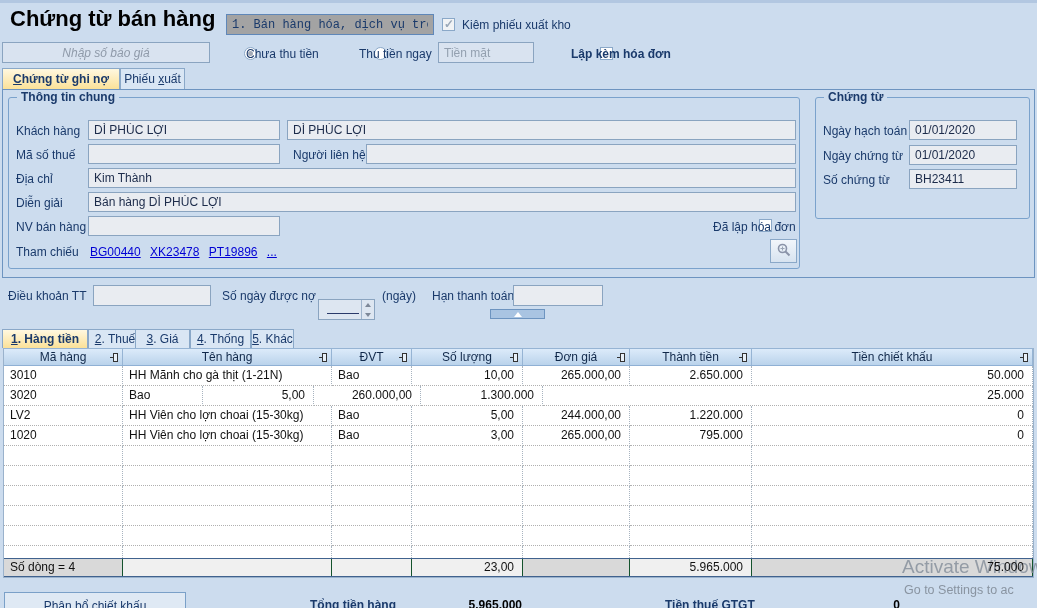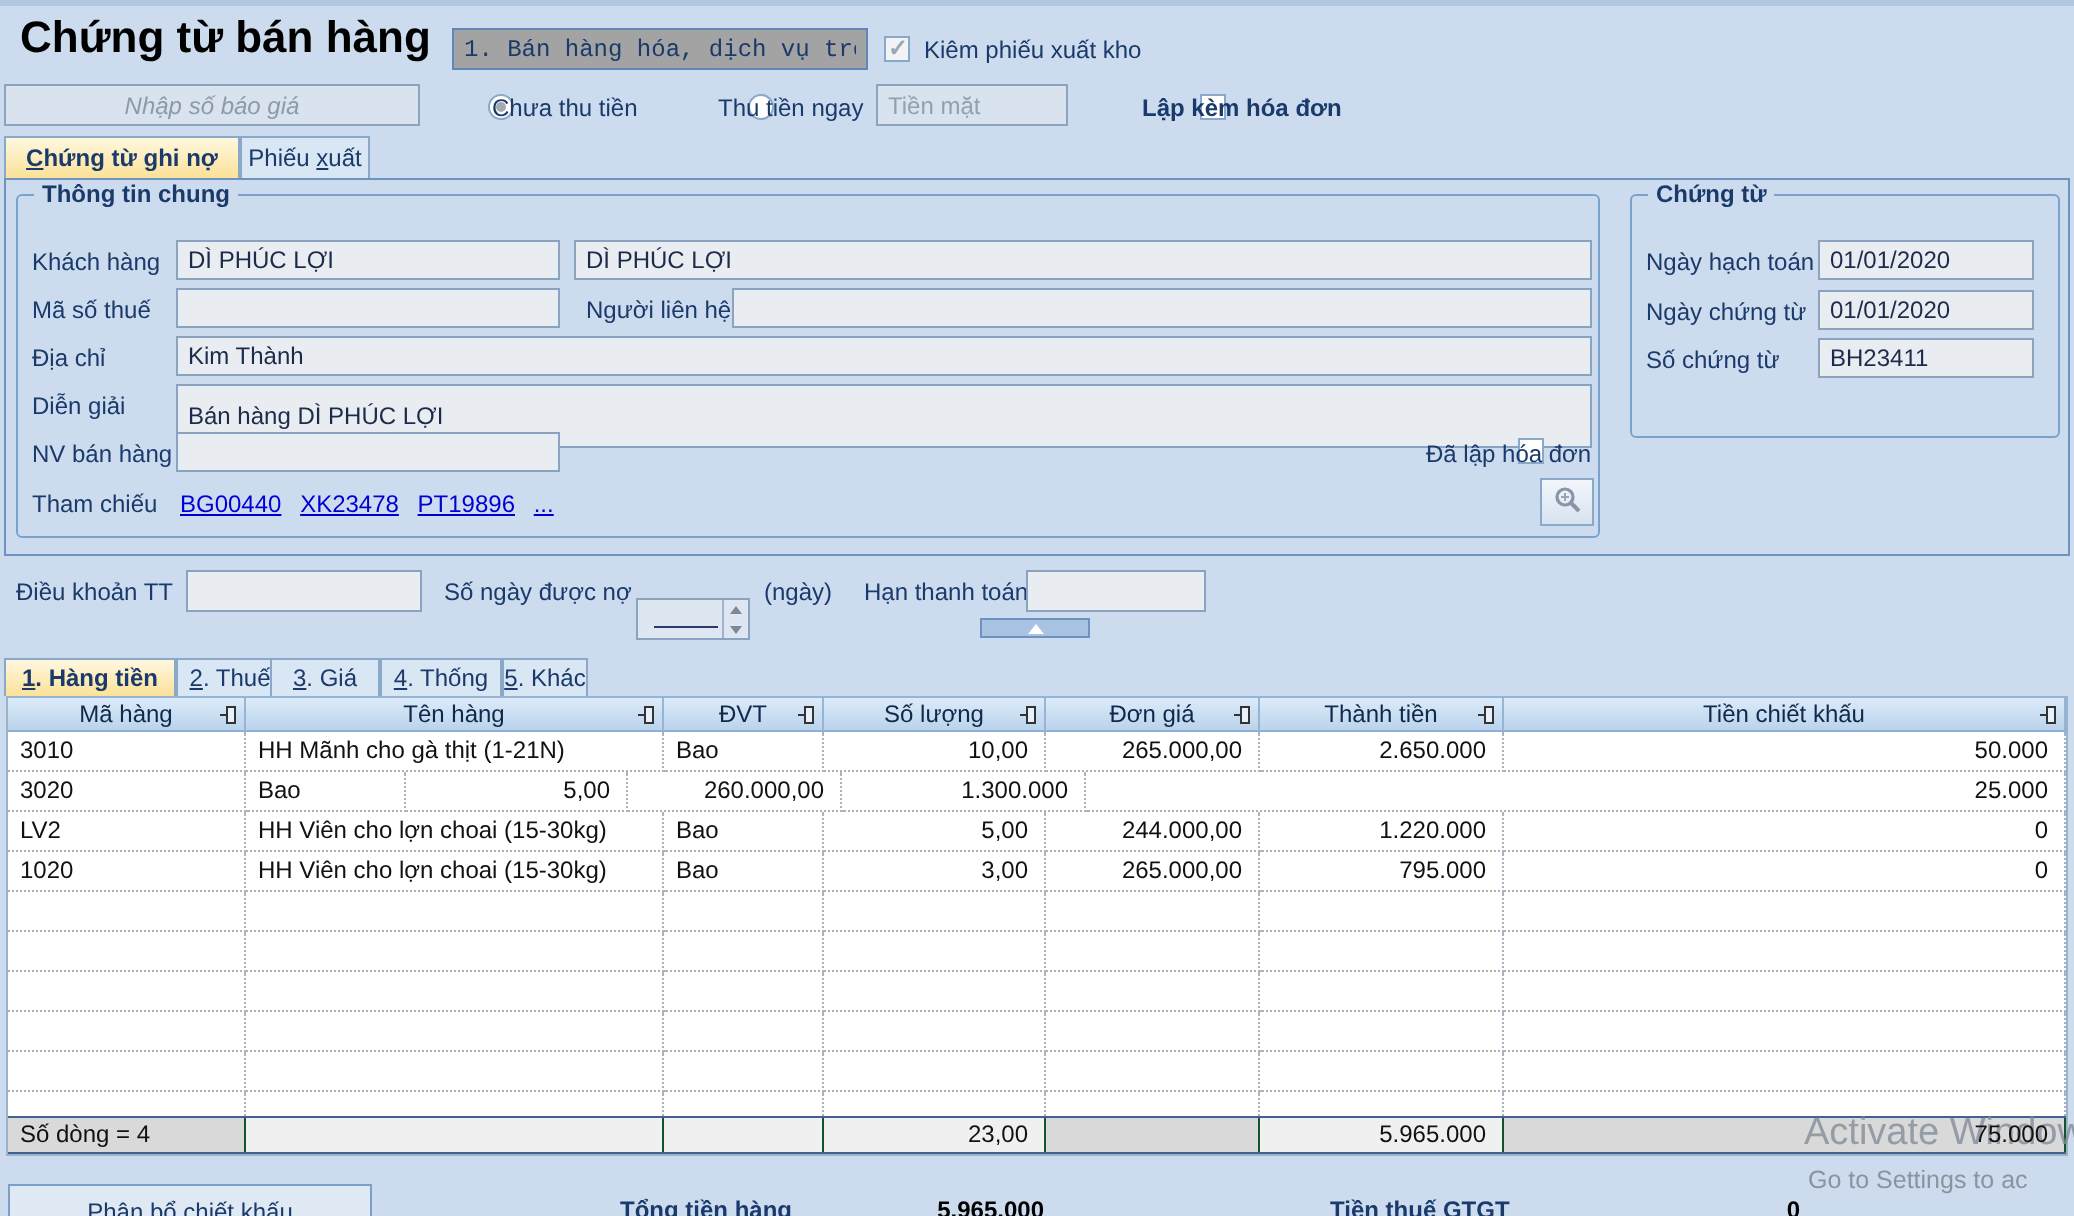--- a/index.html
+++ b/index.html
@@ -142,21 +142,21 @@
 
 <span class="abs lbl" style="left:16px;top:148px;z-index:2;">Mã số thuế</span>
 <input class="abs ibox" style="left: 88px; top: 144px; width: 192px; height: 20px; z-index: 2;">
 <span class="abs lbl" style="left:293px;top:148px;z-index:2;">Người liên hệ</span>
 <input class="abs ibox" style="left: 366px; top: 144px; width: 430px; height: 20px; z-index: 2;">
 
 <span class="abs lbl" style="left:16px;top:172px;z-index:2;">Địa chỉ</span>
 <input class="abs ibox" style="left: 88px; top: 168px; width: 708px; height: 20px; z-index: 2;" value="Kim Thành">
 
 <span class="abs lbl" style="left:16px;top:196px;z-index:2;">Diễn giải</span>
-<input class="abs ibox" style="left: 88px; top: 192px; width: 708px; height: 32px; z-index: 2;" value="Bán hàng DÌ PHÚC LỢI">
+<input class="abs ibox" style="left: 88px; top: 192px; width: 708px; height: 20px; z-index: 2;" value="Bán hàng DÌ PHÚC LỢI">
 
 <span class="abs lbl" style="left:16px;top:220px;z-index:2;">NV bán hàng</span>
 <input class="abs ibox" style="left: 88px; top: 216px; width: 192px; height: 20px; z-index: 2;">
 <span class="abs chk" style="left:694px;top:218px;z-index:2;"></span>
 <span class="abs lbl" style="left:713px;top:220px;z-index:2;">Đã lập hóa đơn</span>
 
 <span class="abs lbl" style="left:16px;top:245px;z-index:2;">Tham chiếu</span>
 <span class="abs links" style="left:90px;top:245px;z-index:2;">
   <span>BG00440</span>
   <span>XK23478</span>

